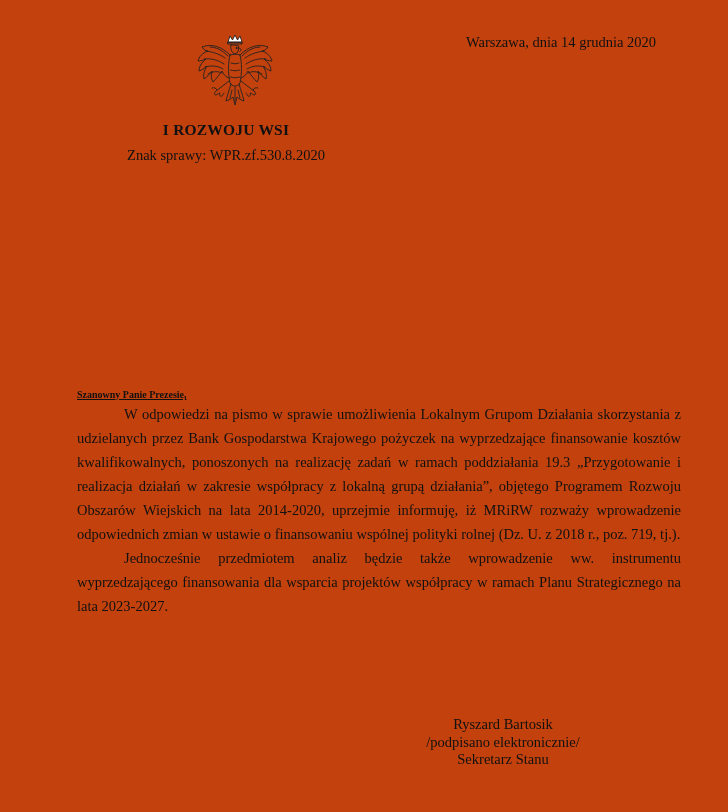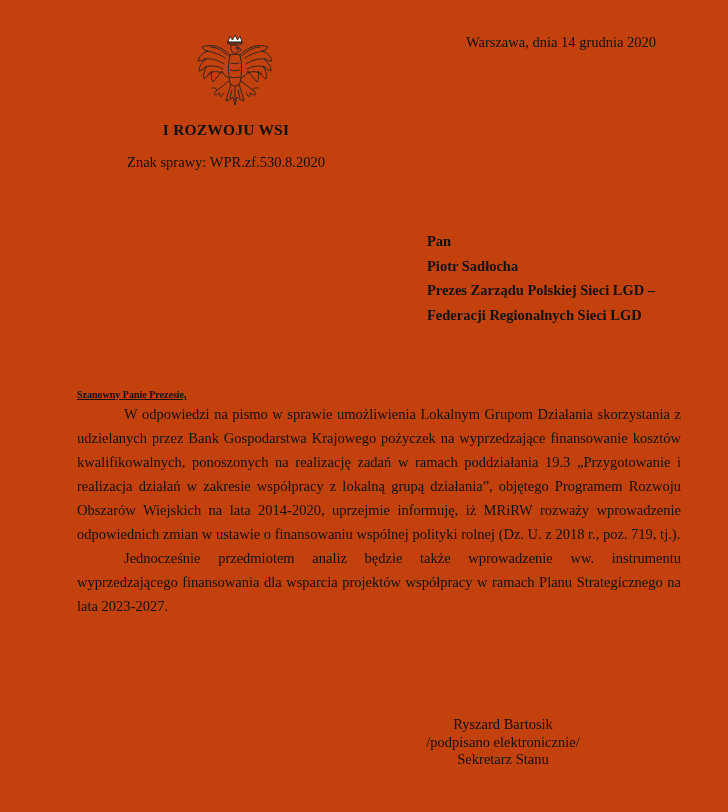--- a/index.html
+++ b/index.html
@@ -42,21 +42,21 @@
     width: 252px;
     text-align: center;
   }
   .ministry-name {
     font-weight: bold;
     font-size: 15.5px;
     line-height: 19px;
     letter-spacing: 0.2px;
   }
   .case-ref {
-    margin-top: 14px;
+    margin-top: 7px;
     font-size: 14.5px;
     line-height: 18px;
   }
   .recipient {
     position: absolute;
     left: 427px;
     top: 229px;
     font-weight: bold;
     font-size: 14.5px;
     line-height: 24.7px;
@@ -141,26 +141,20 @@
       <path d="M25 57 C24 55 22 54 20 55"></path>
       <path d="M61 57 C62 55 64 54 66 55"></path>
     </svg>
   </div>
 
   <div class="ministry-block">
     <div class="ministry-name">I ROZWOJU WSI</div>
     <div class="case-ref">Znak sprawy: WPR.zf.530.8.2020</div>
   </div>
 
-  <div class="recipient">
-    <div>Pan</div>
-    <div>Piotr Sadłocha</div>
-    <div>Prezes Zarządu Polskiej Sieci LGD –</div>
-    <div>Federacji Regionalnych Sieci LGD</div>
-  </div>
 
   <div class="salutation">Szanowny Panie Prezesie,</div>
 
   <div class="body-text">
     <p>W odpowiedzi na pismo w sprawie umożliwienia Lokalnym Grupom Działania skorzystania z udzielanych przez Bank Gospodarstwa Krajowego pożyczek na wyprzedzające finansowanie kosztów kwalifikowalnych, ponoszonych na realizację zadań w ramach poddziałania 19.3 „Przygotowanie i realizacja działań w zakresie współpracy z lokalną grupą działania”, objętego Programem Rozwoju Obszarów Wiejskich na lata 2014-2020, uprzejmie informuję, iż MRiRW rozważy wprowadzenie odpowiednich zmian w ustawie o finansowaniu wspólnej polityki rolnej (Dz. U. z 2018 r., poz. 719, tj.).</p>
     <p>Jednocześnie przedmiotem analiz będzie także wprowadzenie ww. instrumentu wyprzedzającego finansowania dla wsparcia projektów współpracy w ramach Planu Strategicznego na lata 2023-2027.</p>
   </div>
 
   <div class="signature">
     <div>Ryszard Bartosik</div>

